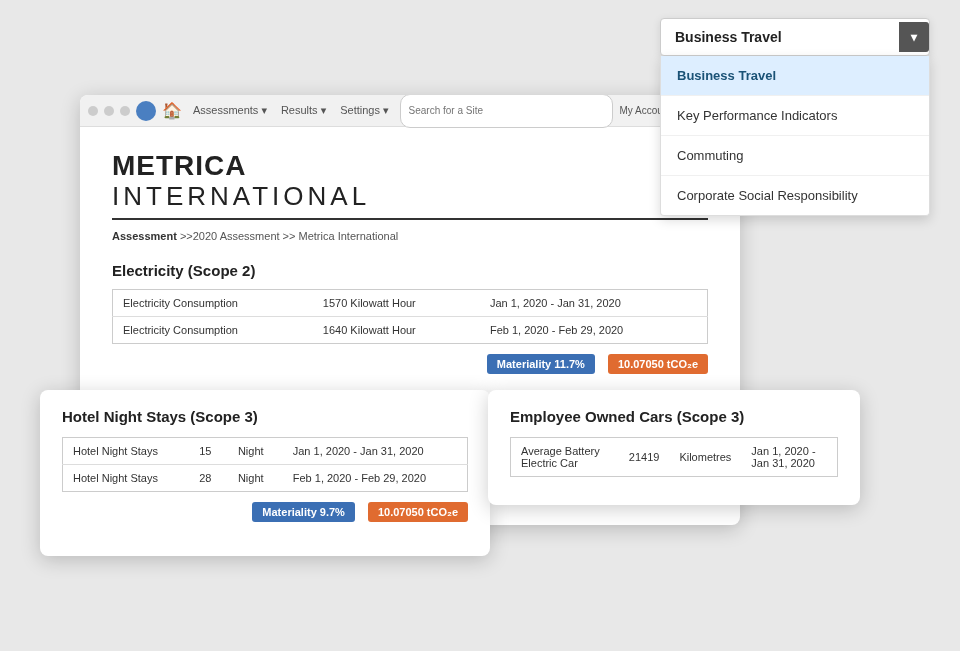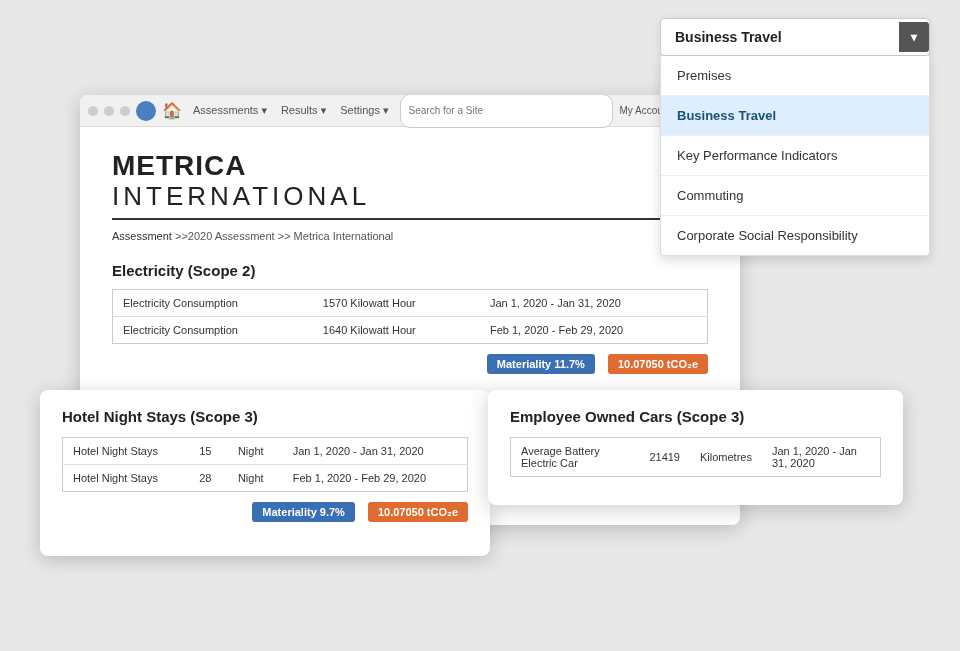--- a/index.html
+++ b/index.html
@@ -108,21 +108,21 @@
       margin: 6px 0 10px;
     }
 
     .assessment-breadcrumb {
       font-size: 11px;
       color: #555;
       margin-bottom: 20px;
     }
 
     .assessment-breadcrumb span.label {
-      font-weight: normal;
+      font-weight: bold;
       color: #333;
     }
 
     .section-title {
       font-size: 15px;
       font-weight: bold;
       color: #222;
       margin-bottom: 10px;
     }
 
@@ -187,21 +187,21 @@
 
     .hotel-card .section-title {
       margin-bottom: 12px;
     }
 
     
     .employee-card {
       position: absolute;
       top: 390px;
       left: 488px;
-      width: 415px;
+      width: 372px;
       background: #fff;
       border-radius: 8px;
       box-shadow: 0 4px 20px rgba(0,0,0,0.2);
       padding: 18px 22px;
     }
 
     .employee-card .section-title {
       margin-bottom: 12px;
     }
 
@@ -380,19 +380,18 @@
   </tbody>
     </table>
 </div>
 
 <div class="dropdown-container">
   <div class="dropdown-selected">
     <span>Business Travel</span>
     <span class="dropdown-arrow">▾</span>
   </div>
   <div class="dropdown-menu">
-    <div class="dropdown-item">Premises</div>
     <div class="dropdown-item active">Business Travel</div>
     <div class="dropdown-item">Key Performance Indicators</div>
     <div class="dropdown-item">Commuting</div>
     <div class="dropdown-item">Corporate Social Responsibility</div>
   </div>
 </div>
 
 </body></html>

